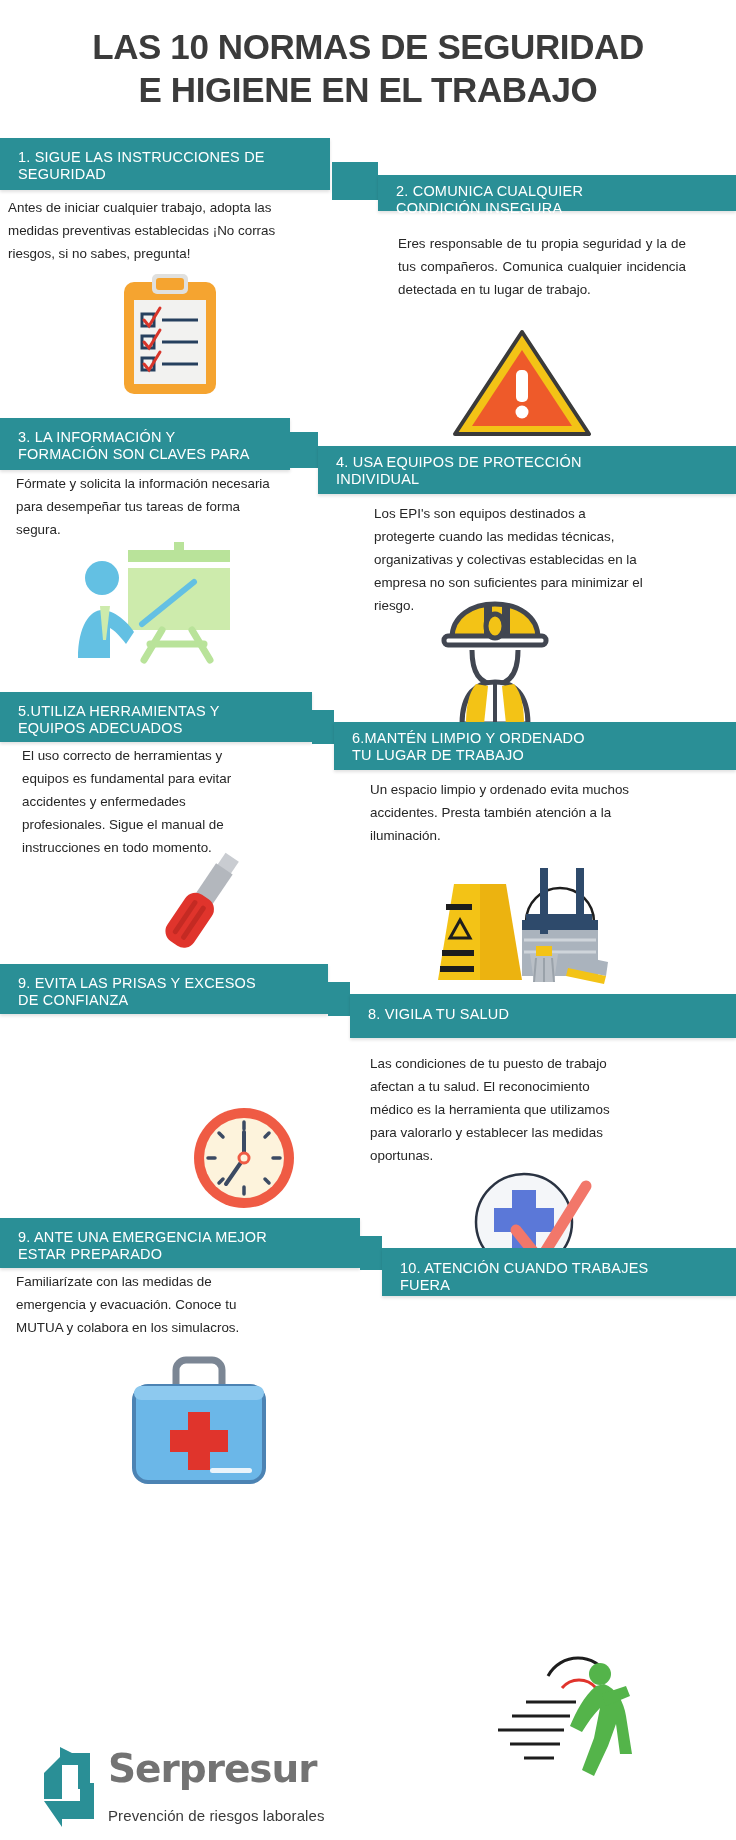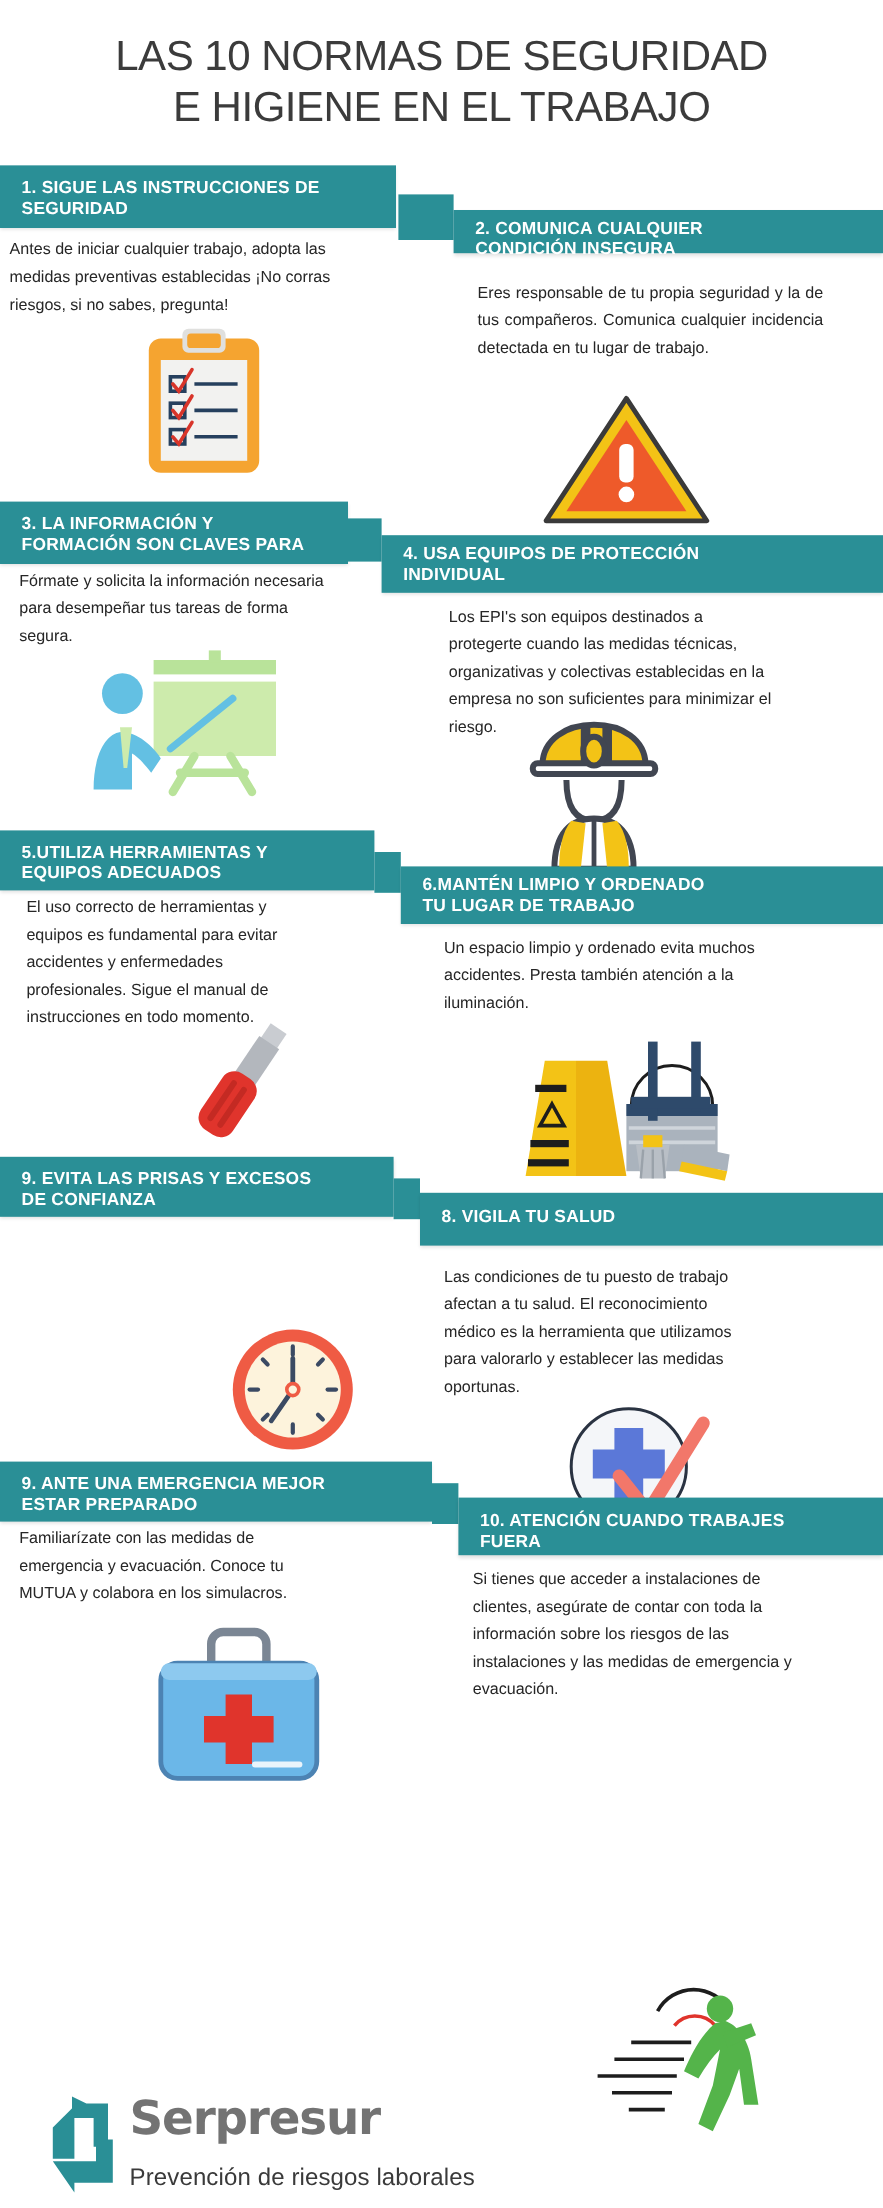--- a/index.html
+++ b/index.html
@@ -6,29 +6,29 @@
   body{
     width:736px;height:1840px;position:relative;overflow:hidden;
     font-family:"Liberation Sans","DejaVu Sans",sans-serif;
     color:#2b2b2b;
   }
   .page{position:relative;width:736px;height:1840px;background:#fff;}
 
   
   .title{
     position:absolute;left:0;top:26px;width:736px;text-align:center;
-    font-weight:normal;font-size:35px;line-height:1.22;letter-spacing:-0.4px;
+    font-weight:bold;font-size:35px;line-height:1.22;letter-spacing:-0.4px;
     color:#3b3b3b;font-family:"Liberation Sans","DejaVu Sans",sans-serif;
   }
   .title .l2{display:block;}
 
   
   .band{
     position:absolute;background:#2a8f96;color:#ffffff;
-    font-weight:bold;font-size:14.5px;line-height:1.15;
+    font-weight:normal;font-size:14.5px;line-height:1.15;
     letter-spacing:0.2px;
     padding:11px 14px 11px 18px;
     box-sizing:border-box;
     box-shadow:0 2px 3px rgba(0,0,0,.12);
   }
   .band .t{display:block;}
   .body{
     position:absolute;font-size:13.4px;line-height:1.72;color:#262626;
     font-family:"Liberation Sans","DejaVu Sans",sans-serif;
   }
@@ -41,21 +41,21 @@
   svg{display:block;overflow:visible;}
 
   
   .logo-wrap{position:absolute;left:40px;top:1743px;display:flex;align-items:center;}
   .logo-text{margin-left:10px;}
   .logo-name{
     font-family:"DejaVu Sans","Liberation Sans",sans-serif;
     font-weight:bold;font-size:39px;line-height:1;color:#737373;letter-spacing:-1px;
   }
   .logo-sub{
-    font-size:20px;color:#3a3a3a;margin-top:19px;letter-spacing:.1px;
+    font-size:15px;color:#3a3a3a;margin-top:19px;letter-spacing:.1px;
   }
 </style>
 </head>
 <body>
 
 <div class="page">
 
   <div class="title">
     <span>LAS 10 NORMAS DE SEGURIDAD</span>
     <span class="l2">E HIGIENE EN EL TRABAJO</span>
@@ -263,21 +263,20 @@
       <path d="M60 56 h22 v18 h18 v22 h-18 v18 h-22 v-18 h-18 v-22 h18 Z" fill="#e0342c"></path>
       <rect x="82" y="112" width="42" height="5" rx="2.5" fill="#eaf4fb"></rect>
     </svg>
   </div>
 
   <div class="tab" style="left:360px;top:1236px;width:22px;height:34px;"></div>
   <div class="band" style="left:382px;top:1248px;width:354px;height:48px;padding-top:12px;">
     <span class="t">10. ATENCIÓN CUANDO TRABAJES</span>
     <span class="t">FUERA</span>
   </div>
-  <div class="body" style="left:394px;top:1304px;width:268px;">Si tienes que acceder a instalaciones de clientes, asegúrate de contar con toda la información sobre los riesgos de las instalaciones y las medidas de emergencia y evacuación.</div>
 
   <div class="art" style="left:484px;top:1654px;width:148px;height:128px;">
     <svg width="148" height="128" viewBox="0 0 148 128">
       <path d="M64 22 A34 34 0 0 1 124 22" fill="none" stroke="#1d1d1d" stroke-width="3"></path>
       <path d="M78 34 A22 22 0 0 1 112 34" fill="none" stroke="#e0342c" stroke-width="3"></path>
       <g stroke="#1d1d1d" stroke-width="3">
         <line x1="42" y1="48" x2="92" y2="48"></line>
         <line x1="28" y1="62" x2="86" y2="62"></line>
         <line x1="14" y1="76" x2="80" y2="76"></line>
         <line x1="26" y1="90" x2="76" y2="90"></line>

